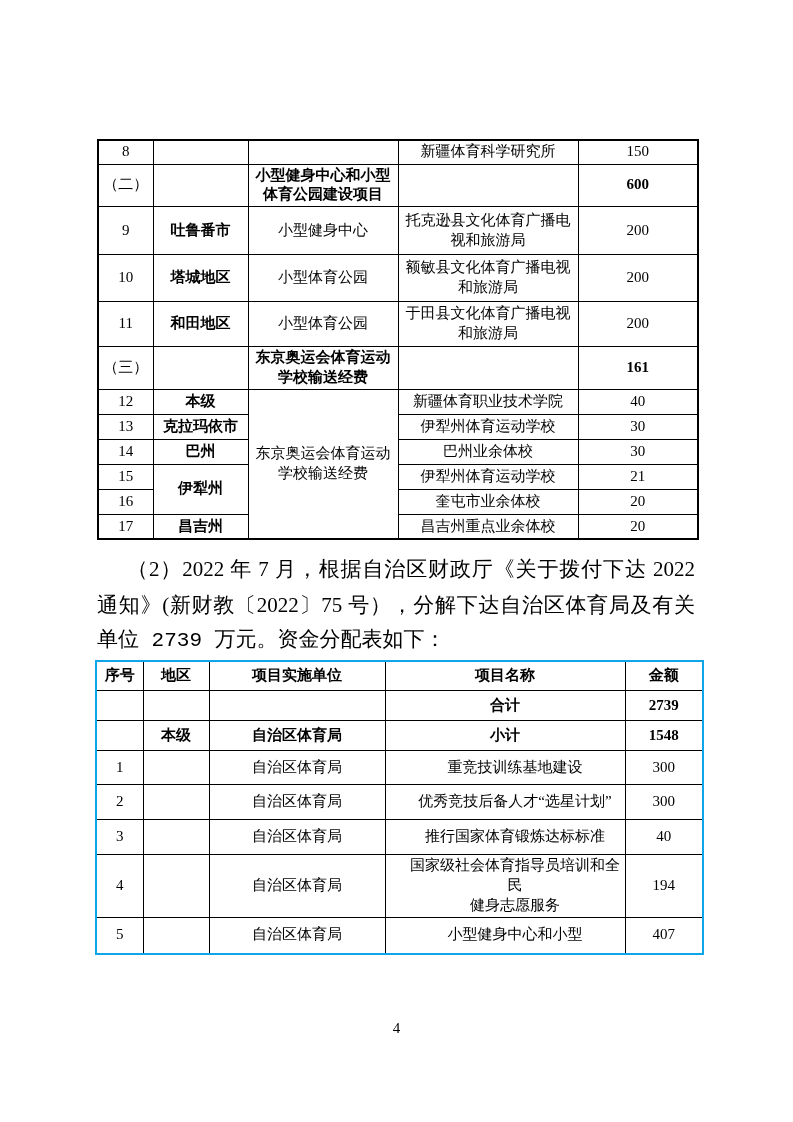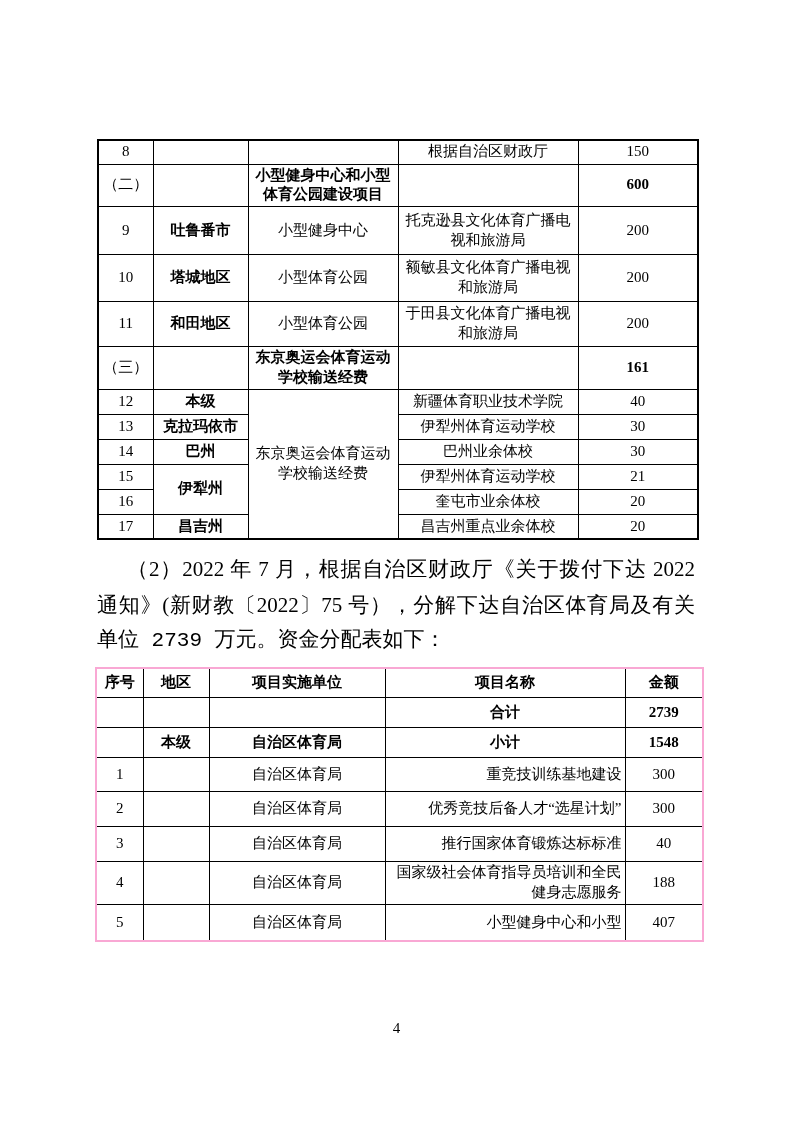--- a/index.html
+++ b/index.html
@@ -13,35 +13,35 @@
     overflow: hidden;
   }
   .content {
     position: absolute;
     left: 95px;
     top: 139px;
     width: 607px;
   }
   table { border-collapse: collapse; table-layout: fixed; }
   .t1 { width: 600px; margin-left: 2px; border: 2px solid #000; }
-  .t2 { width: 607px; border: 2px solid #f9a8d4; }
+  .t2 { width: 607px; border: 2px solid #0ea5e9; }
   td, th {
     border: 1px solid #000;
     text-align: center;
     vertical-align: middle;
     font-size: 15px;
     line-height: 1.32;
     padding: 1px 3px;
     white-space: pre-line;
     font-weight: normal;
     overflow: hidden;
   }
   .b { font-weight: bold; }
-  .tl { text-align: right; padding-left: 7px; }
-  .para { width: 598px; margin: 12px 0 8px 2px; }
+  .tl { text-align: center; padding-left: 23px; }
+  .para { width: 598px; margin: 12px 0 1px 2px; }
   .pline {
     height: 35.5px;
     line-height: 35.5px;
     font-size: 21px;
     text-align: justify;
     text-align-last: justify;
     white-space: nowrap;
     overflow: hidden;
   }
   .pline-first { text-indent: 30px; }
@@ -67,21 +67,21 @@
           <col style="width:95px">
           <col style="width:150px">
           <col style="width:180px">
           <col style="width:120px">
       </colgroup>
       <tbody>
         <tr style="height:24px">
           <td>8</td>
           <td></td>
           <td></td>
-          <td>根据自治区财政厅</td>
+          <td>新疆体育科学研究所</td>
           <td>150</td>
         </tr>
         <tr style="height:41px">
           <td>（二）</td>
           <td></td>
           <td class="b">小型健身中心和小型
 体育公园建设项目</td>
           <td></td>
           <td class="b">600</td>
         </tr>
@@ -213,21 +213,21 @@
           <td>自治区体育局</td>
           <td class="tl">推行国家体育锻炼达标标准</td>
           <td>40</td>
         </tr>
         <tr style="height:40px">
           <td>4</td>
           <td></td>
           <td>自治区体育局</td>
           <td class="tl">国家级社会体育指导员培训和全民
 健身志愿服务</td>
-          <td>188</td>
+          <td>194</td>
         </tr>
         <tr style="height:37px">
           <td>5</td>
           <td></td>
           <td>自治区体育局</td>
           <td class="tl">小型健身中心和小型</td>
           <td>407</td>
         </tr>
       </tbody>
     </table>

